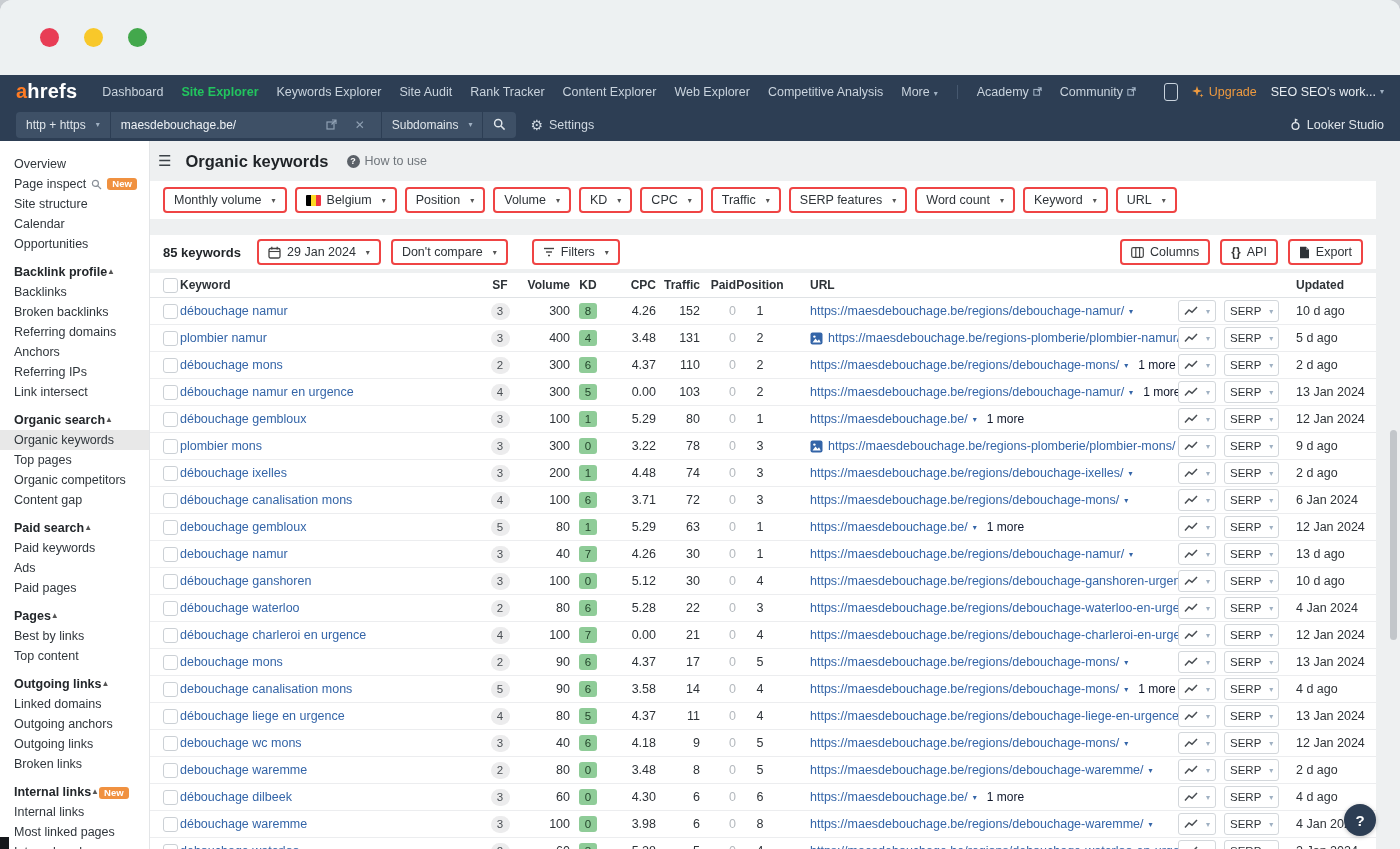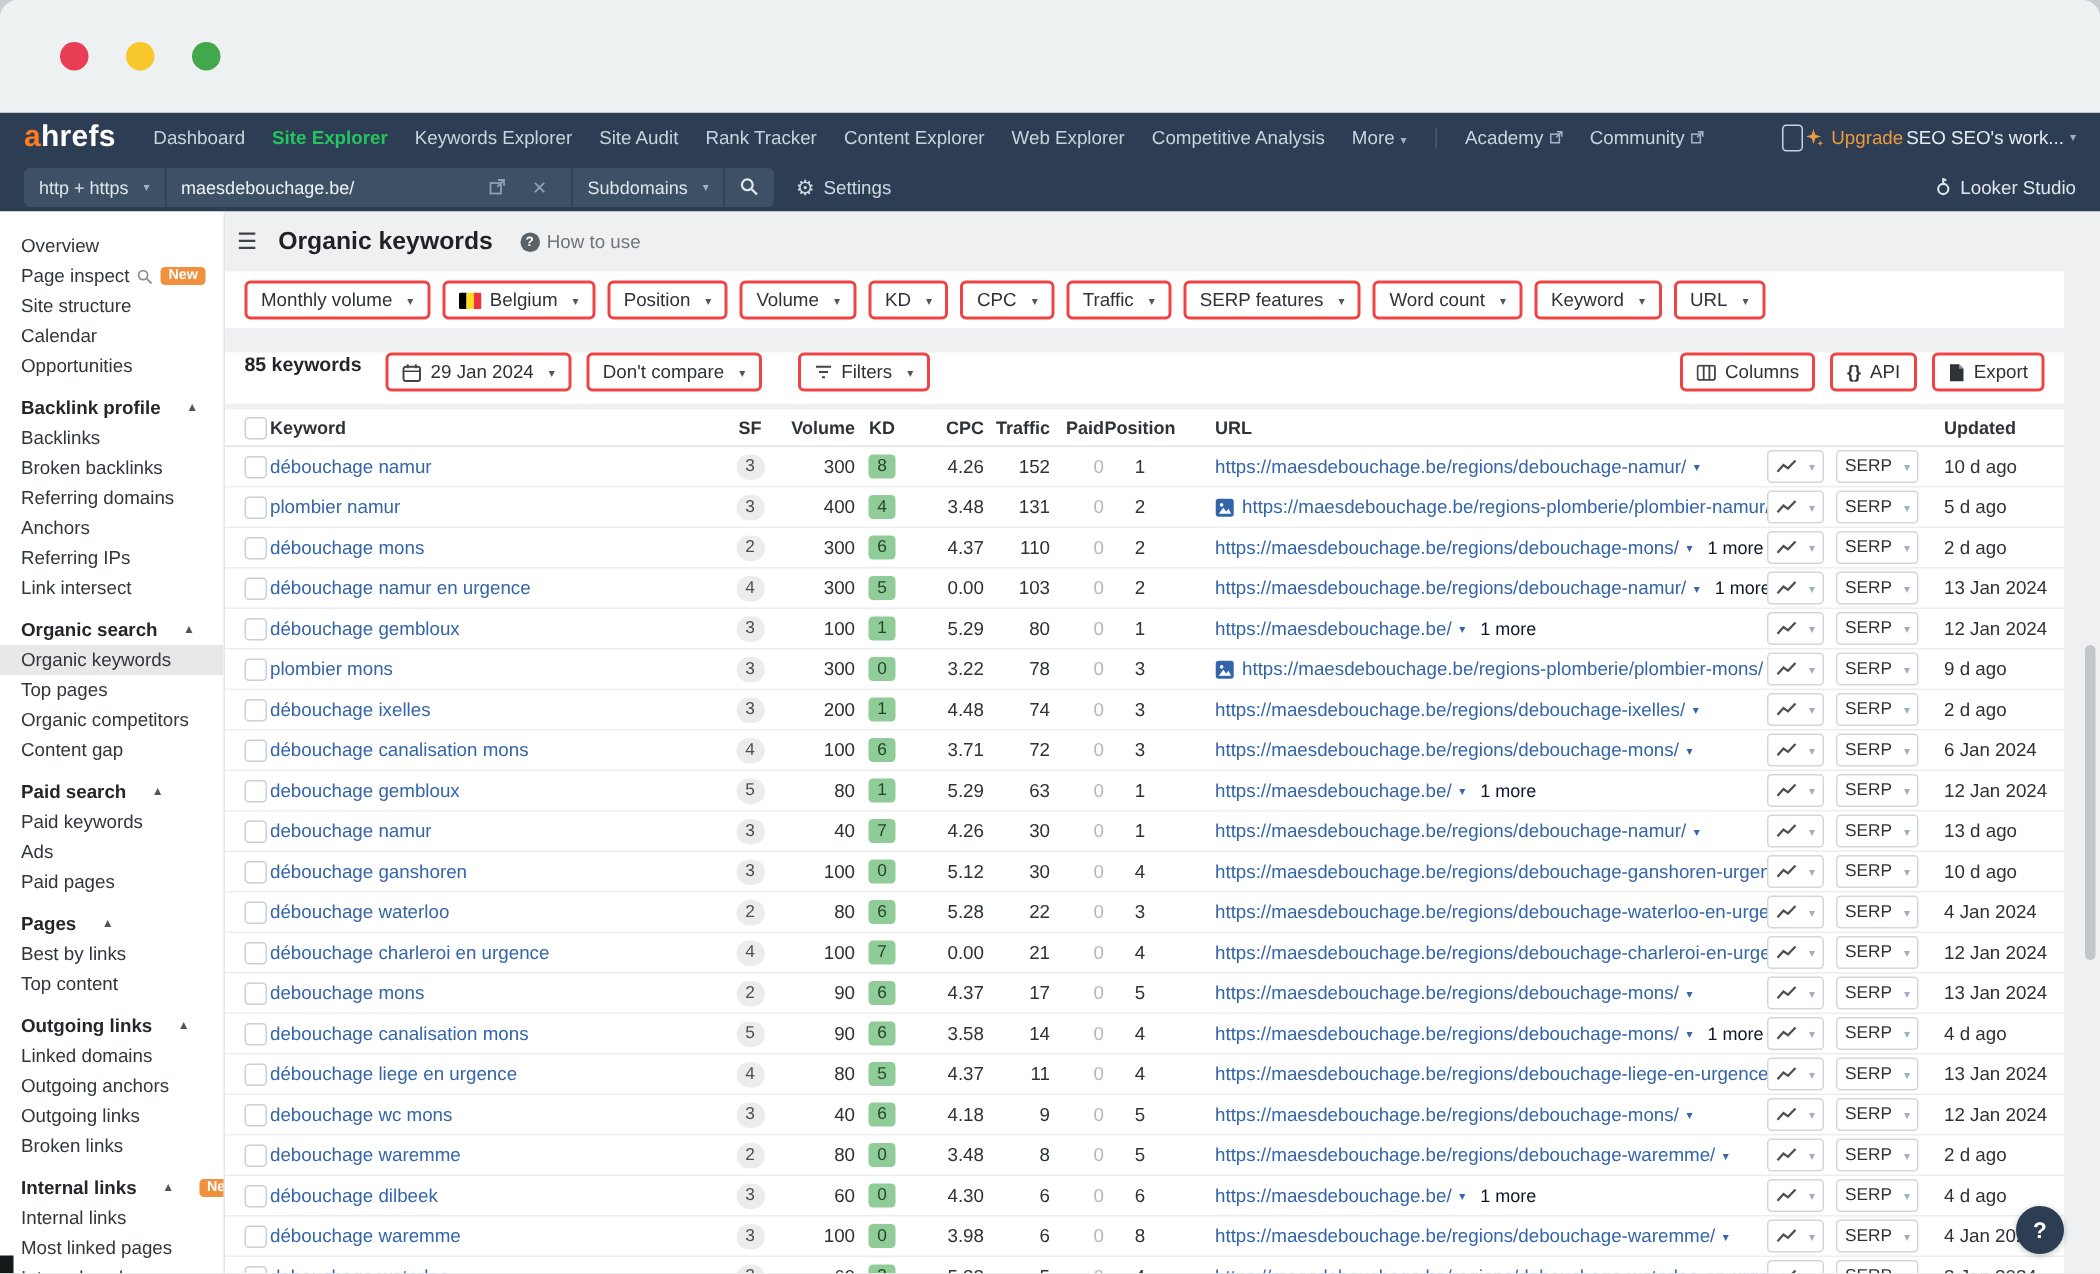--- a/index.html
+++ b/index.html
@@ -15,41 +15,41 @@
 
   
   .navbar{height:66px;background:#2d3e54;color:#c9d3dd;}
   .nav-row1{height:33px;display:flex;align-items:center;padding:0 16px;font-size:12.5px;}
   .logo{font-size:20px;font-weight:700;color:#fff;margin-right:16px;letter-spacing:.2px;}
   .logo .a{color:#ff7b23;}
   .nav-item{margin:0 9px;cursor:pointer;white-space:nowrap;}
   .nav-item.active{color:#22c55e;font-weight:700;}
   .caret{font-size:8px;margin-left:4px;color:#9fb0c2;}
   .nav-divider{width:1px;height:14px;background:#46586f;margin:0 10px;}
-  .nav-right{margin-left:auto;display:flex;align-items:center;gap:2px;}
+  .nav-right{margin-left:auto;display:flex;align-items:center;gap:14px;}
   .device-icon{width:12px;height:16px;border:1.5px solid #c9d3dd;border-radius:3px;display:inline-block;}
   .upgrade{color:#ee9a3f;display:flex;align-items:center;gap:5px;font-size:12.5px;}
   .account{color:#e7ecf1;display:flex;align-items:center;font-size:12.5px;}
 
   .nav-row2{height:33px;display:flex;align-items:center;padding:0 16px;}
   .sbar{display:flex;align-items:center;height:26px;background:#3e5066;border-radius:4px;font-size:12px;color:#dfe5ea;overflow:hidden;}
   .sb-seg{display:flex;align-items:center;height:100%;padding:0 10px;gap:6px;}
   .sb-sep{width:1px;height:100%;background:#2d3e54;}
   .sb-input{width:250px;color:#eef2f6;display:flex;align-items:center;}
   .sb-input .grow{flex:1;}
   .sb-iconbtn{color:#8fa0b3;display:flex;align-items:center;padding:0 6px;height:100%;}
   .settings{display:flex;align-items:center;gap:6px;margin-left:14px;color:#cfd8e1;font-size:12.5px;}
   .gear{font-size:14px;color:#cfd8e1;}
   .looker{margin-left:auto;display:flex;align-items:center;gap:6px;color:#dfe5ea;font-size:12.5px;}
 
   
   .sidebar{position:absolute;top:141px;left:0;width:150px;bottom:0;background:#fff;border-right:1px solid #e3e5e7;font-size:12.5px;color:#30363c;padding-top:13px;overflow:hidden;box-sizing:border-box;}
   .side-item{padding:3px 0 3px 14px;line-height:14px;cursor:pointer;display:flex;align-items:center;gap:5px;white-space:nowrap;}
   .side-item.active{background:#e8e8e8;}
-  .side-header{font-weight:700;padding:11px 0 3px 14px;line-height:14px;display:flex;align-items:center;gap:17px;white-space:nowrap;color:#23272b;}
+  .side-header{font-weight:700;padding:11px 0 3px 14px;line-height:14px;display:flex;align-items:flex-end;gap:0;white-space:nowrap;color:#23272b;}
   .sec-caret{font-size:8px;color:#555;}
   .new-badge{background:#f09140;color:#fff;font-size:9.5px;font-weight:700;border-radius:3px;padding:1.5px 5px;line-height:1;}
   .mini-search{display:inline-flex;}
 
   
   .content{position:absolute;left:150px;top:141px;right:0;bottom:0;background:#eef0f1;}
   .title-row{height:40px;display:flex;align-items:center;}
   .hamburger{color:#3c4248;font-size:15px;margin:0 15px 0 8px;letter-spacing:-1px;cursor:pointer;}
   .page-title{font-size:16.5px;font-weight:700;color:#1f2327;}
   .howto{display:flex;align-items:center;gap:5px;margin-left:18px;color:#6f757b;font-size:12.5px;cursor:pointer;}
@@ -57,21 +57,21 @@
 
   .band{background:#fff;margin-right:24px;}
   .filter-band{height:38px;display:flex;align-items:center;gap:8px;padding-left:13px;}
   .pill{height:26px;border:2px solid #ef4444;border-radius:4px;background:#fff;display:inline-flex;align-items:center;padding:0 9px;font-size:12.5px;color:#2e3338;gap:6px;cursor:pointer;white-space:nowrap;box-sizing:border-box;}
   .pill .caret{color:#555;}
   .flag{display:inline-flex;width:15px;height:11px;border-radius:1px;overflow:hidden;}
   .flag i{flex:1;}
   .fb{background:#000;}.fy{background:#fdda24;}.fr{background:#ef3340;}
 
   .gap16{height:16px;background:#eef0f1;}
-  .toolbar{height:34px;display:flex;padding:0 13px;gap:10px;}
+  .toolbar{height:34px;display:flex;align-items:center;padding:0 13px;gap:10px;}
   .kw-count{font-weight:700;font-size:13px;color:#22262a;margin-right:6px;}
   .tb-right{margin-left:auto;display:flex;gap:10px;}
   .api-glyph{font-size:12px;font-weight:700;color:#333;}
   .table{background:#fff;margin-right:24px;position:absolute;left:0;right:0;top:132px;bottom:0;overflow:hidden;}
   .thead{display:flex;align-items:center;height:24px;font-size:12px;font-weight:700;color:#2e3338;border-bottom:1px solid #dfe2e5;}
   .trow{display:flex;align-items:center;height:26px;font-size:12.5px;color:#2e3338;border-bottom:1px solid #ecedef;}
   .c-check{width:30px;padding-left:13px;box-sizing:border-box;display:flex;align-items:center;}
   .checkbox{width:13px;height:13px;border:1px solid #cbd0d5;border-radius:3px;background:#fff;display:inline-block;cursor:pointer;}
   .c-kw{width:300px;overflow:hidden;white-space:nowrap;}
   .c-sf{width:40px;text-align:center;}

